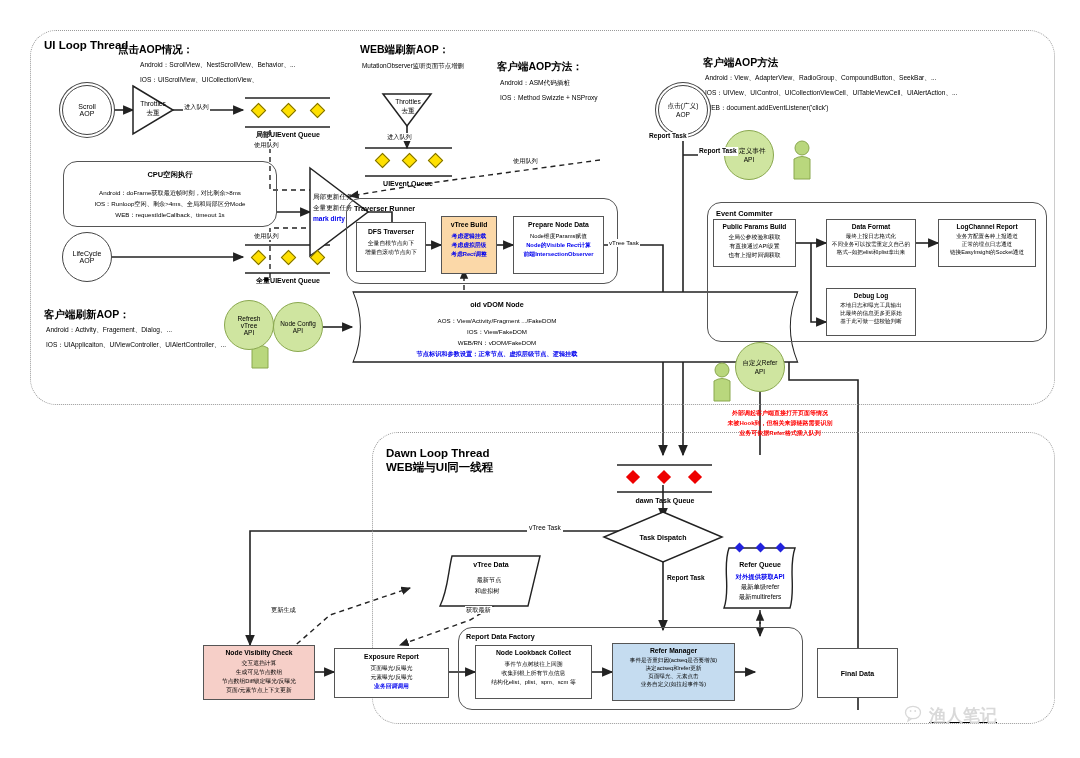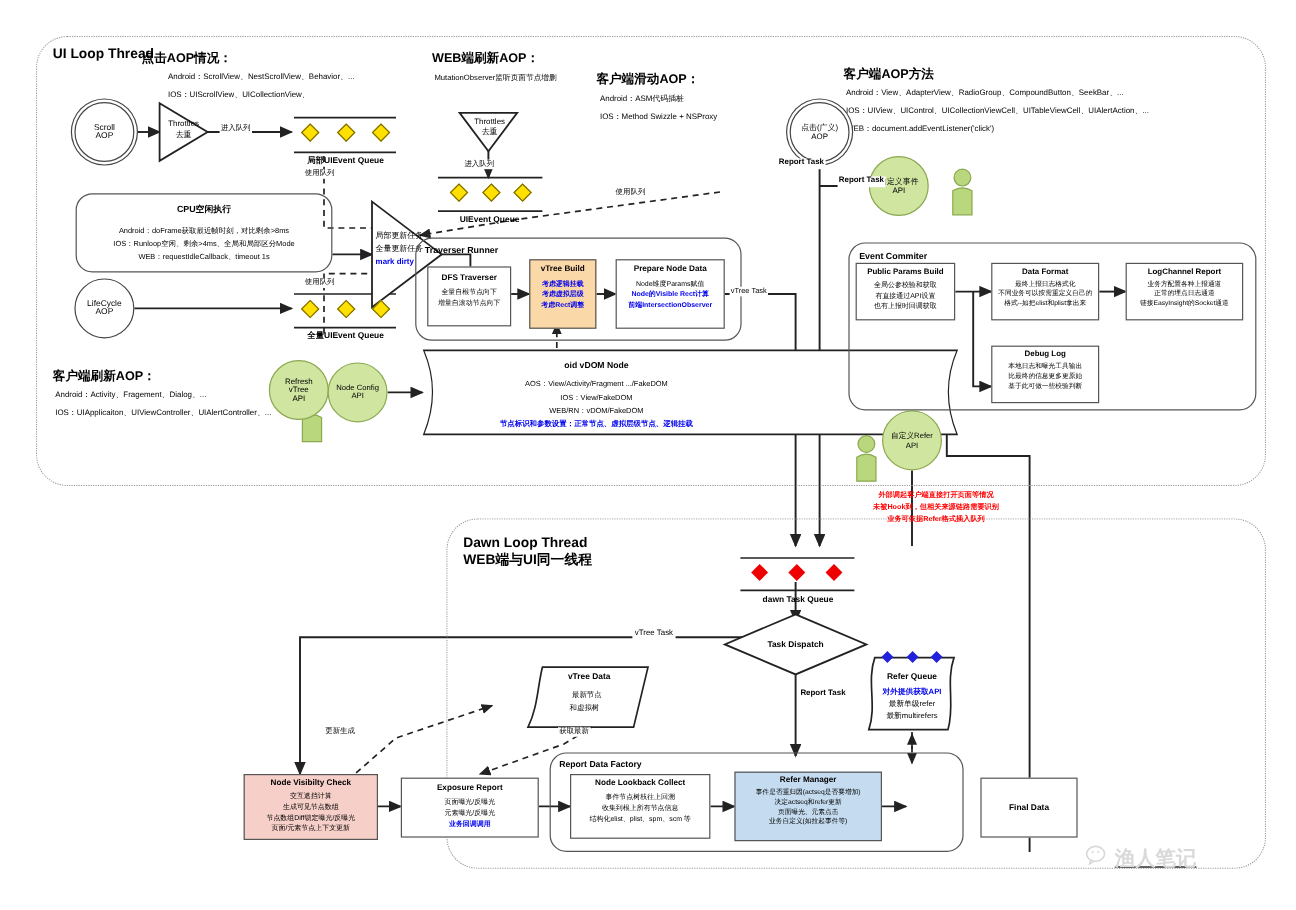--- a/index.html
+++ b/index.html
@@ -153,21 +153,21 @@
   <div class="txt ttl" style="left:386px;top:446px;font-size:11.5px;">Dawn Loop Thread</div>
   <div class="txt ttl" style="left:386px;top:460px;font-size:11.5px;">WEB端与UI同一线程</div>
 
   <div class="txt ttl" style="left:118px;top:42px;font-size:10.5px;">点击AOP情况：</div>
   <div class="txt" style="left:140px;top:61px;font-size:6.6px;">Android：ScrollView、NestScrollView、Behavior、...</div>
   <div class="txt" style="left:140px;top:76px;font-size:6.6px;">IOS：UIScrollView、UICollectionView、</div>
 
   <div class="txt ttl" style="left:360px;top:42px;font-size:10.5px;">WEB端刷新AOP：</div>
   <div class="txt" style="left:362px;top:62px;font-size:6.4px;">MutationObserver监听页面节点增删</div>
 
-  <div class="txt ttl" style="left:497px;top:59px;font-size:10.5px;">客户端滑动AOP：</div>
+  <div class="txt ttl" style="left:497px;top:59px;font-size:10.5px;">客户端AOP方法：</div>
   <div class="txt" style="left:500px;top:79px;font-size:6.6px;">Android：ASM代码插桩</div>
   <div class="txt" style="left:500px;top:94px;font-size:6.6px;">IOS：Method Swizzle + NSProxy</div>
 
   <div class="txt ttl" style="left:44px;top:307px;font-size:10.5px;">客户端刷新AOP：</div>
   <div class="txt" style="left:46px;top:326px;font-size:6.6px;">Android：Activity、Fragement、Dialog、...</div>
   <div class="txt" style="left:46px;top:341px;font-size:6.6px;">IOS：UIApplicaiton、UIViewController、UIAlertController、...</div>
 
   <div class="txt ttl" style="left:703px;top:55px;font-size:10.5px;">客户端AOP方法</div>
   <div class="txt" style="left:705px;top:74px;font-size:6.6px;">Android：View、AdapterView、RadioGroup、CompoundButton、SeekBar、...</div>
   <div class="txt" style="left:705px;top:89px;font-size:6.6px;">IOS：UIView、UIControl、UICollectionViewCell、UITableViewCell、UIAlertAction、...</div>

